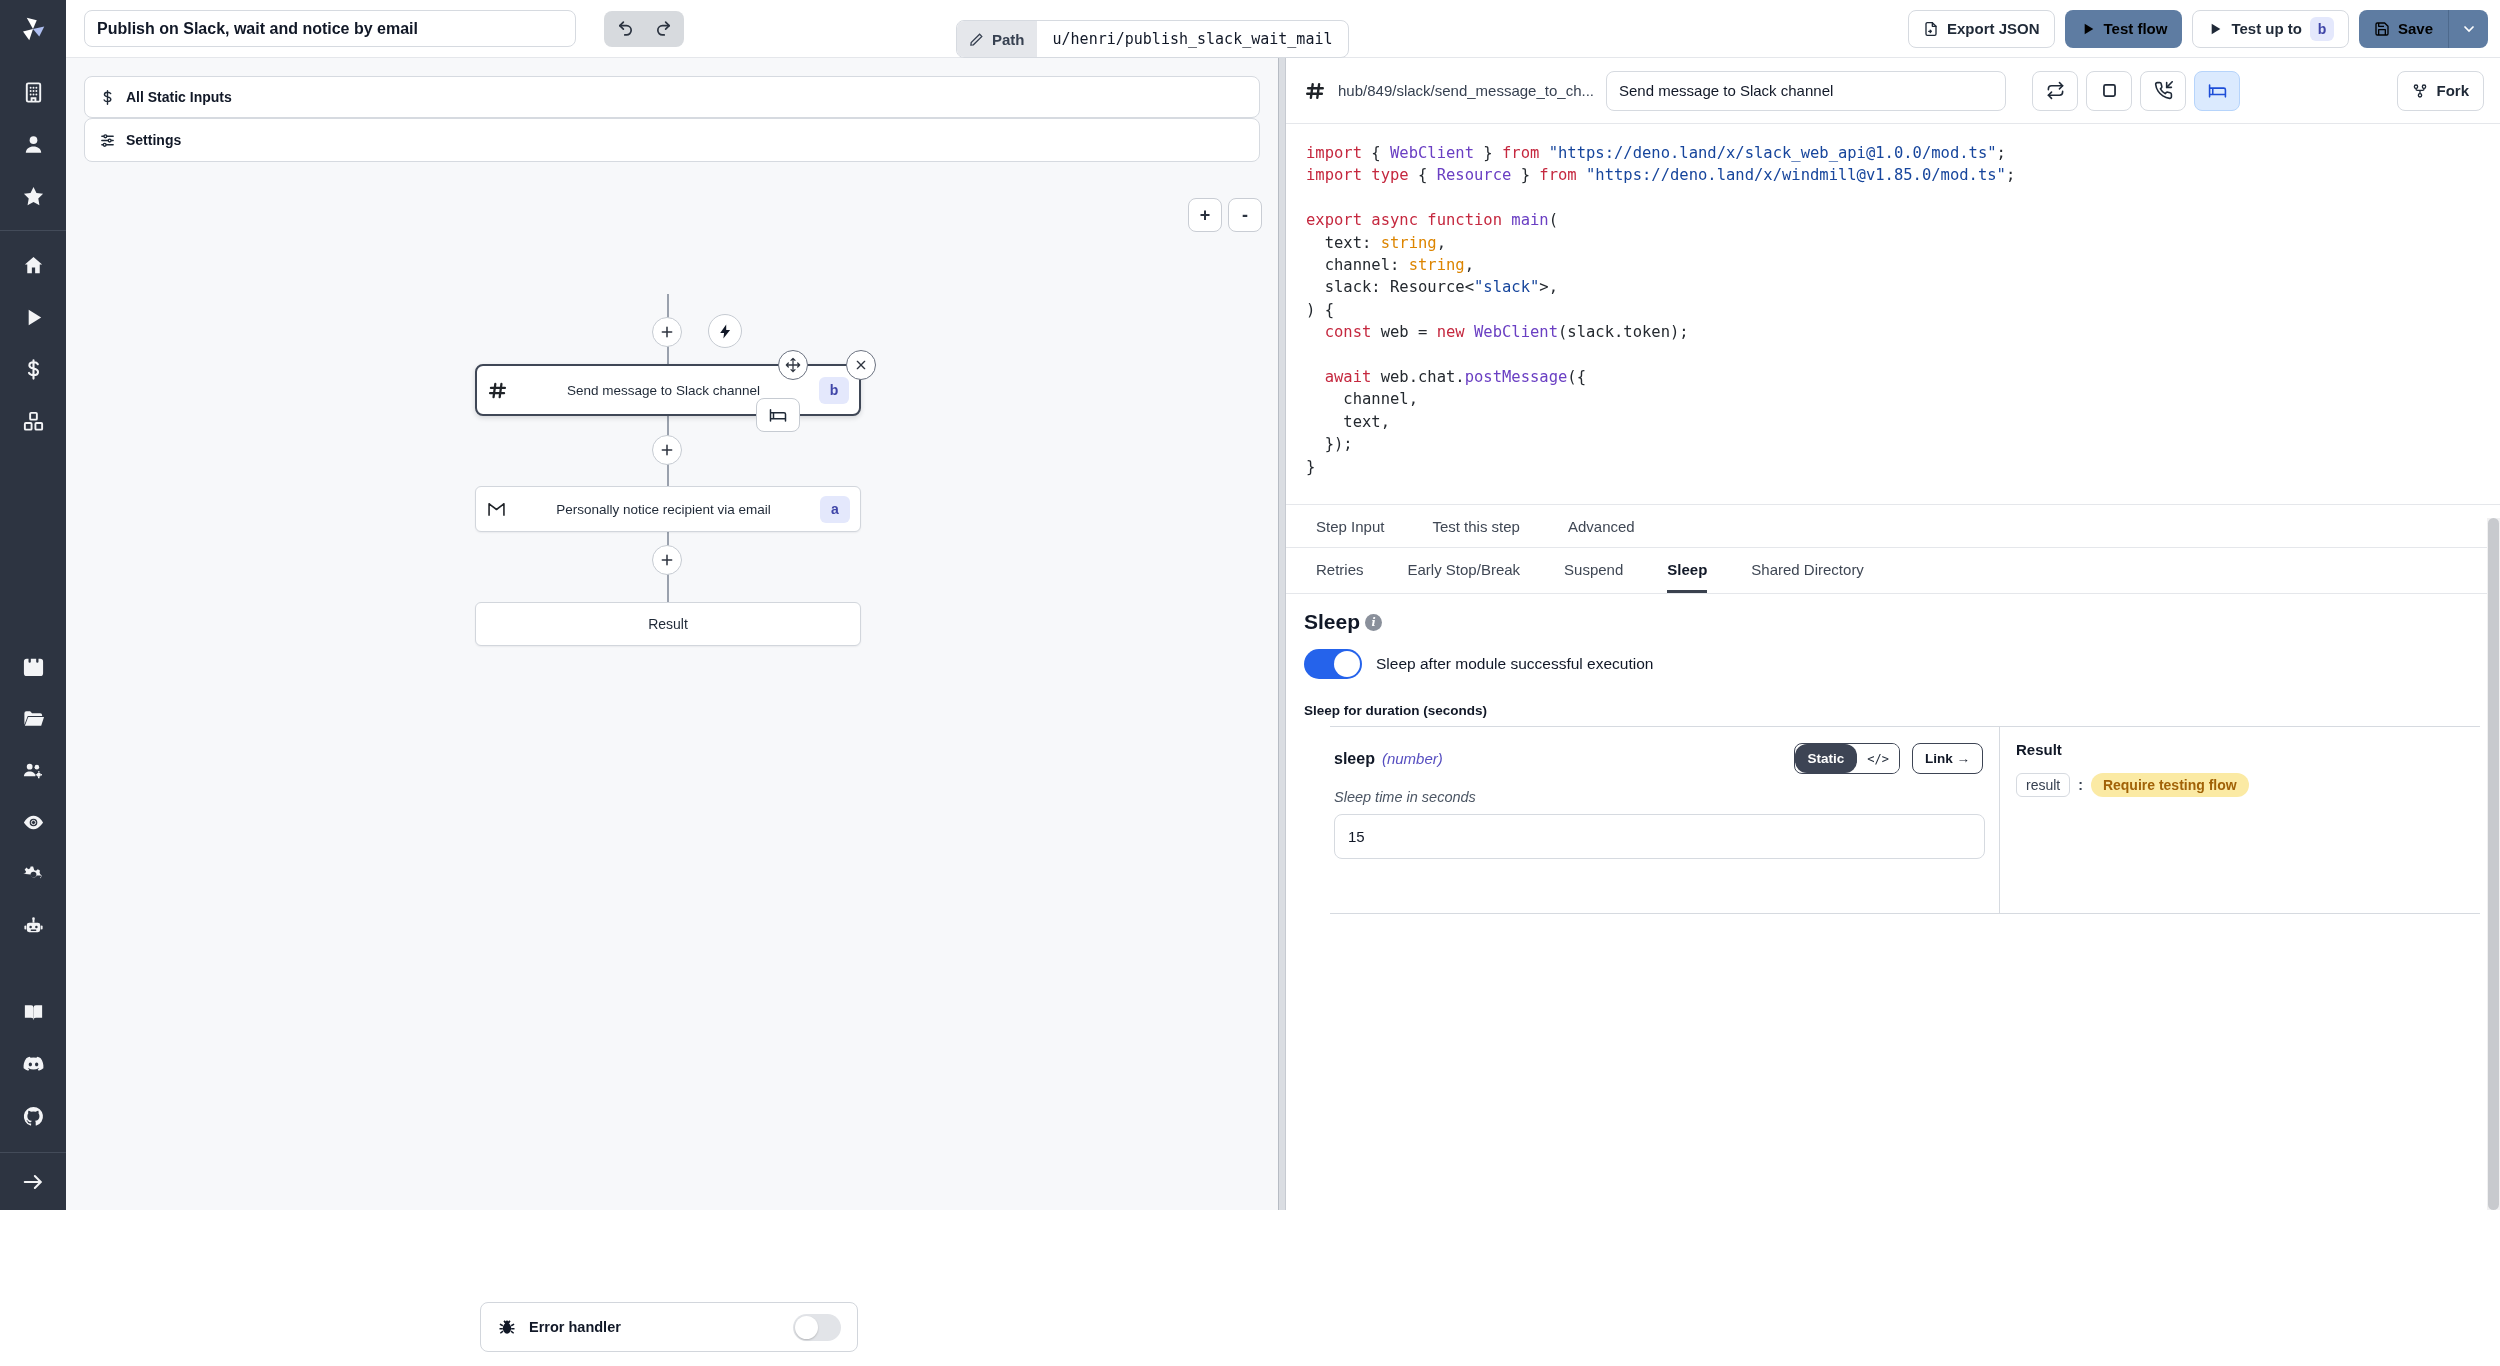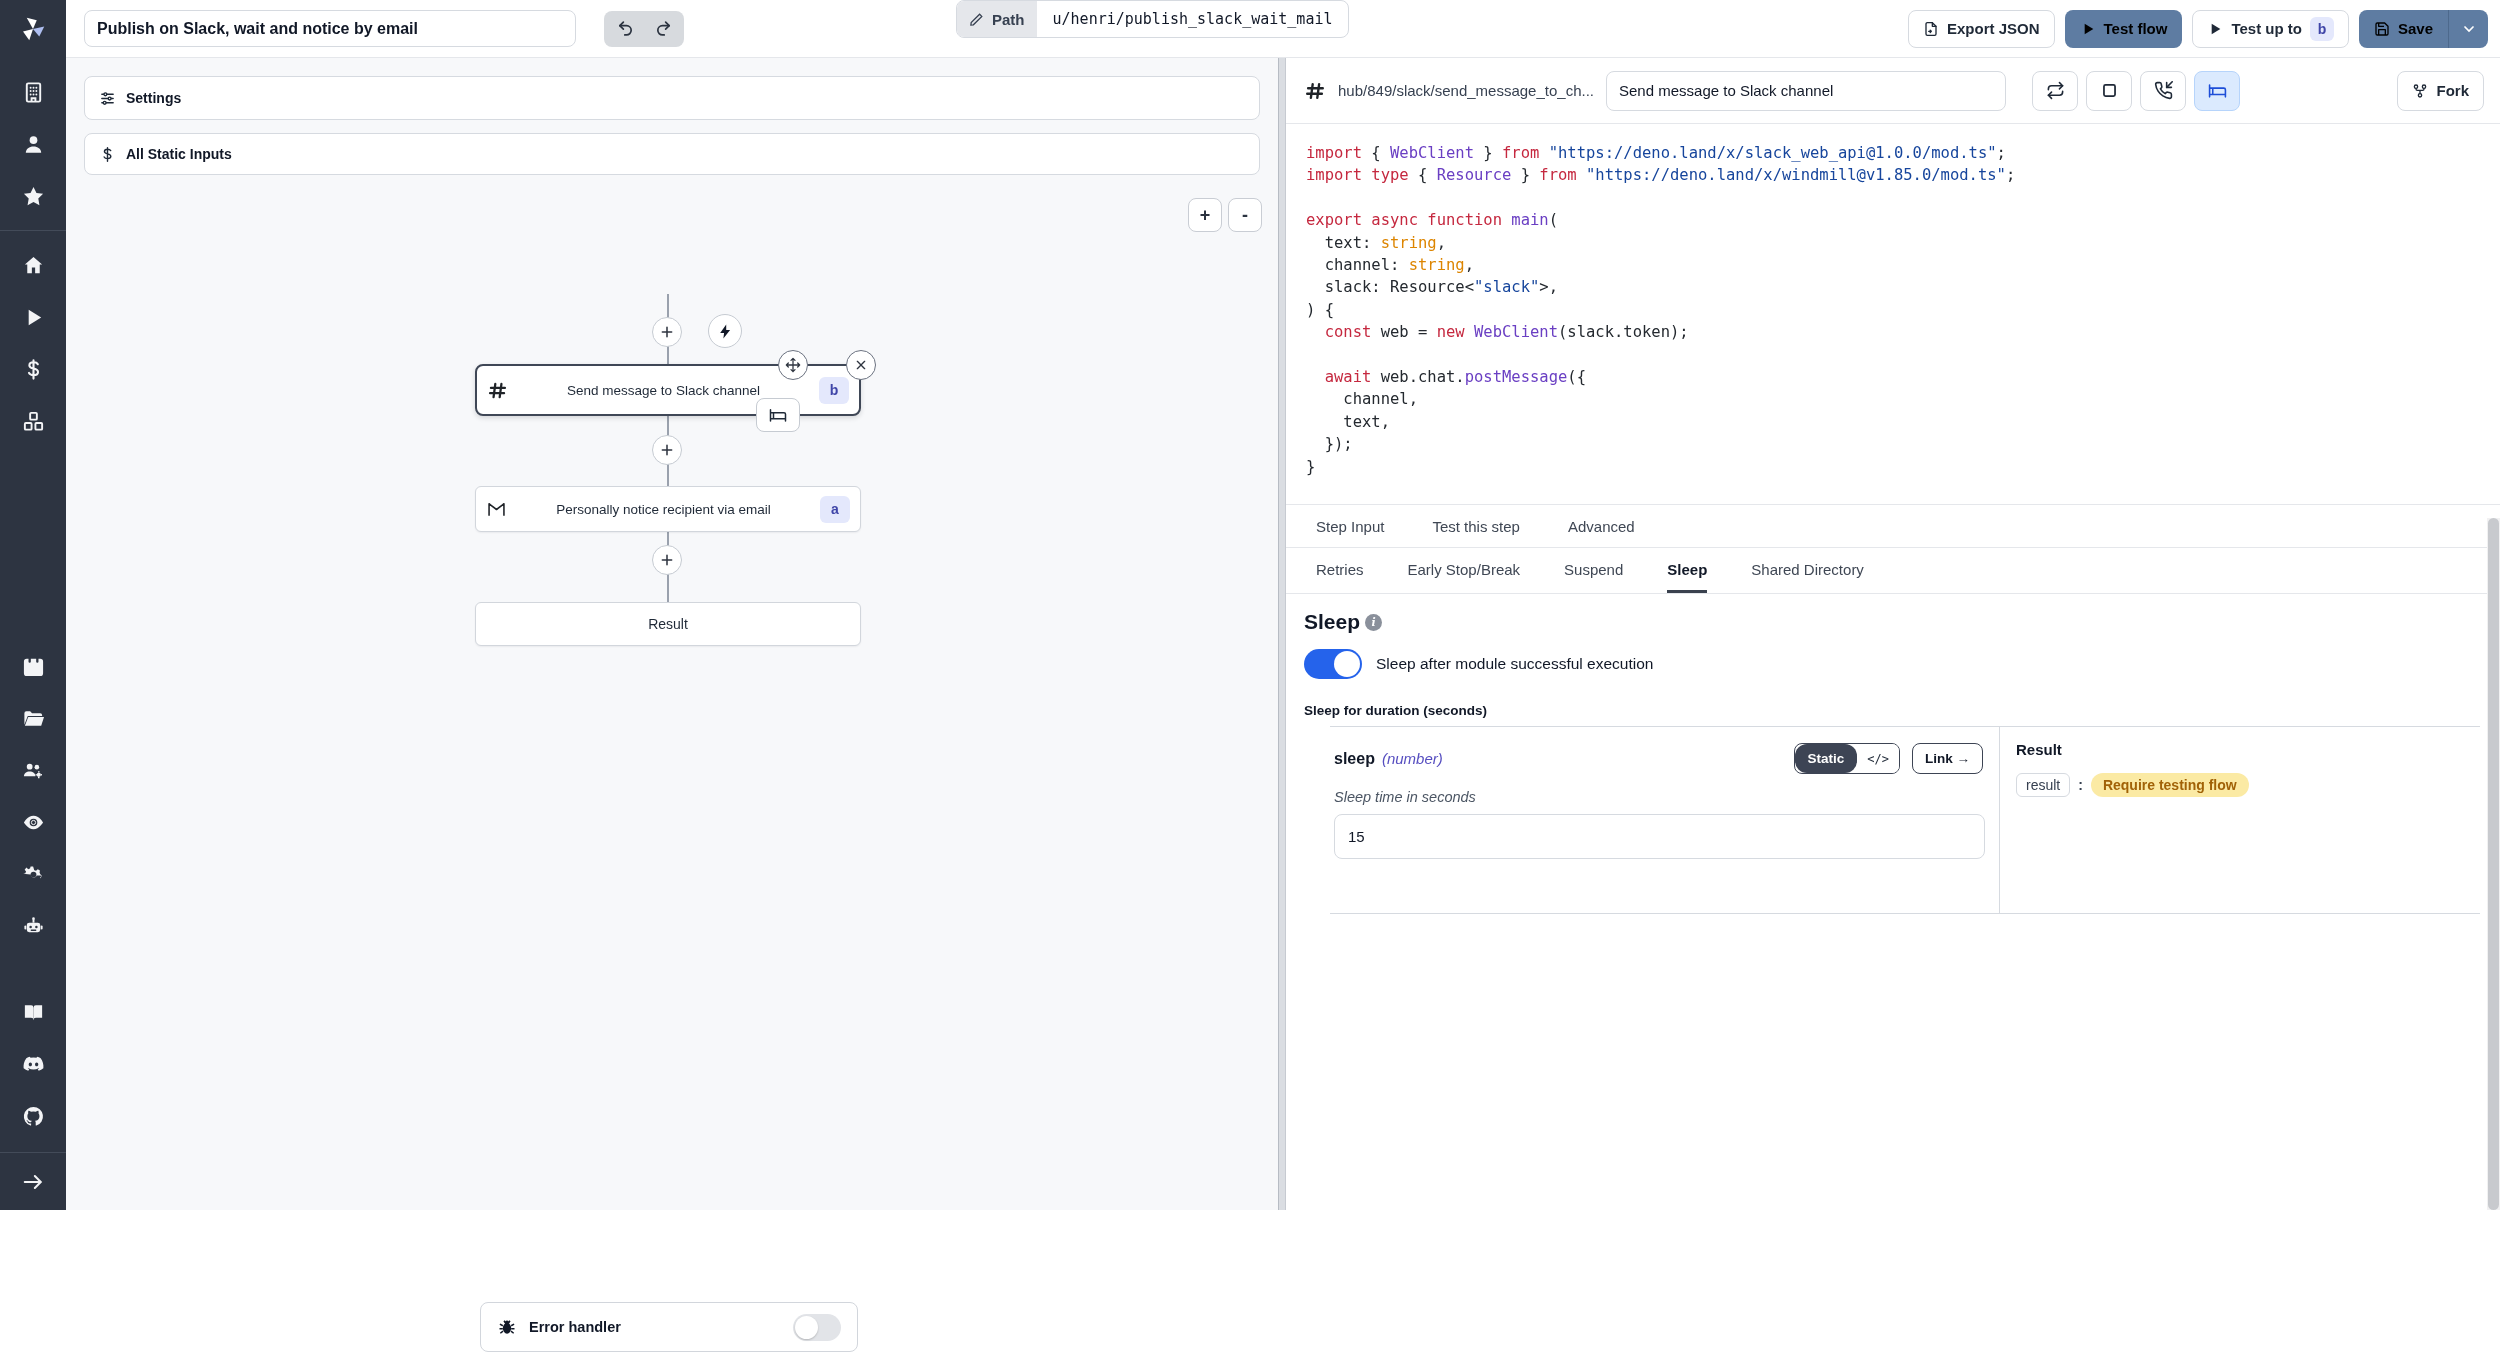--- a/index.html
+++ b/index.html
@@ -15,21 +15,21 @@
   .rail-div { width:66px; border-top:1px solid #434b59; margin:8px 0; }
   .rail-spacer { flex:1; }
   .rail-bottom { width:66px; border-top:1px solid #434b59; height:58px; display:flex; align-items:center; justify-content:center; color:#f3f4f6; }
 
   
   .topbar { position:absolute; left:66px; right:0; top:0; height:58px; background:#fff; border-bottom:1px solid #e5e7eb; display:flex; align-items:center; z-index:20;}
   .title-input { margin-left:18px; width:492px; height:37px; border:1px solid #d6dae0; border-radius:8px; padding:0 12px; font-size:16px; font-weight:700; color:#111827; font-family:inherit; background:#fff;}
   .undoredo { margin-left:28px; background:#d7dade; border-radius:8px; padding:3px; display:flex; gap:2px;}
   .undoredo button { width:36px; height:30px; border:none; background:transparent; border-radius:6px; color:#2b3340; display:flex; align-items:center; justify-content:center; cursor:pointer;}
   .undoredo svg { width:17px; height:17px; }
-  .path-chip { position:absolute; left:890px; top:0; height:38px; border:1px solid #d6dae0; border-radius:8px; display:flex; align-items:stretch; overflow:hidden; background:#fff;}
+  .path-chip { position:absolute; left:890px; top:20px; height:38px; border:1px solid #d6dae0; border-radius:8px; display:flex; align-items:stretch; overflow:hidden; background:#fff;}
   .path-left { background:#e5e7eb; display:flex; align-items:center; gap:8px; padding:0 12px; font-weight:700; font-size:15px; color:#374151;}
   .path-left svg { width:15px; height:15px; }
   .path-value { display:flex; align-items:center; padding:0 16px; font-family:"DejaVu Sans Mono", monospace; font-size:15px; color:#111827; min-width:290px;}
   .tb-right { margin-left:auto; display:flex; align-items:center; gap:10px; padding-right:12px;}
   .btn { height:38px; border-radius:8px; display:flex; align-items:center; gap:8px; padding:0 14px; font-size:15px; font-weight:700; cursor:pointer; border:1px solid transparent; font-family:inherit;}
   .btn svg { width:16px; height:16px; }
   .btn-outline { background:#fff; border-color:#d6dae0; color:#1f2937; }
   .btn-primary { background:#5e7ca2; color:#000000; }
   .badge-key { background:#e4e8fc; color:#3f45a8; font-weight:700; font-size:14px; border-radius:6px; width:24px; height:24px; display:flex; align-items:center; justify-content:center;}
   .save-split { display:flex; }
@@ -317,35 +317,35 @@
             <svg viewBox="0 0 24 24" fill="none" stroke="currentColor" stroke-width="2.6" stroke-linecap="round">
               <path d="m6 9 6 6 6-6"></path>
             </svg>
           </div>
       </div>
     </div>
   </header>
 
   <section class="flow">
     <div class="flow-bars">
+      <div class="bar statics">
+        <svg viewBox="0 0 24 24" fill="none" stroke="currentColor" stroke-width="2" stroke-linecap="round">
+            <path d="M12 2.5v19M16.5 6.5c-.8-1.5-2.4-2-4.5-2-2.5 0-4.3 1.2-4.3 3.2 0 4.4 9 2.3 9 6.8 0 2-1.8 3.3-4.7 3.3-2.3 0-4-.8-4.7-2.3"></path>
+          </svg>
+        <span>All Static Inputs</span>
+      </div>
       <div class="bar settings">
         <svg viewBox="0 0 24 24" fill="none" stroke="currentColor" stroke-width="2" stroke-linecap="round">
             <path d="M3 6h18M3 12h18M3 18h18" opacity="0"></path>
             <path d="M4 6h16M4 12h16M4 18h16"></path>
             <circle cx="9" cy="6" r="2" fill="#fff"></circle>
             <circle cx="15" cy="12" r="2" fill="#fff"></circle>
             <circle cx="8" cy="18" r="2" fill="#fff"></circle>
           </svg>
         <span>Settings</span>
-      </div>
-      <div class="bar statics">
-        <svg viewBox="0 0 24 24" fill="none" stroke="currentColor" stroke-width="2" stroke-linecap="round">
-            <path d="M12 2.5v19M16.5 6.5c-.8-1.5-2.4-2-4.5-2-2.5 0-4.3 1.2-4.3 3.2 0 4.4 9 2.3 9 6.8 0 2-1.8 3.3-4.7 3.3-2.3 0-4-.8-4.7-2.3"></path>
-          </svg>
-        <span>All Static Inputs</span>
       </div>
     </div>
 
     <div class="zoom-btns">
       <div class="zoom-btn">+</div>
       <div class="zoom-btn">-</div>
     </div>
 
     <div class="edge"></div>
 

